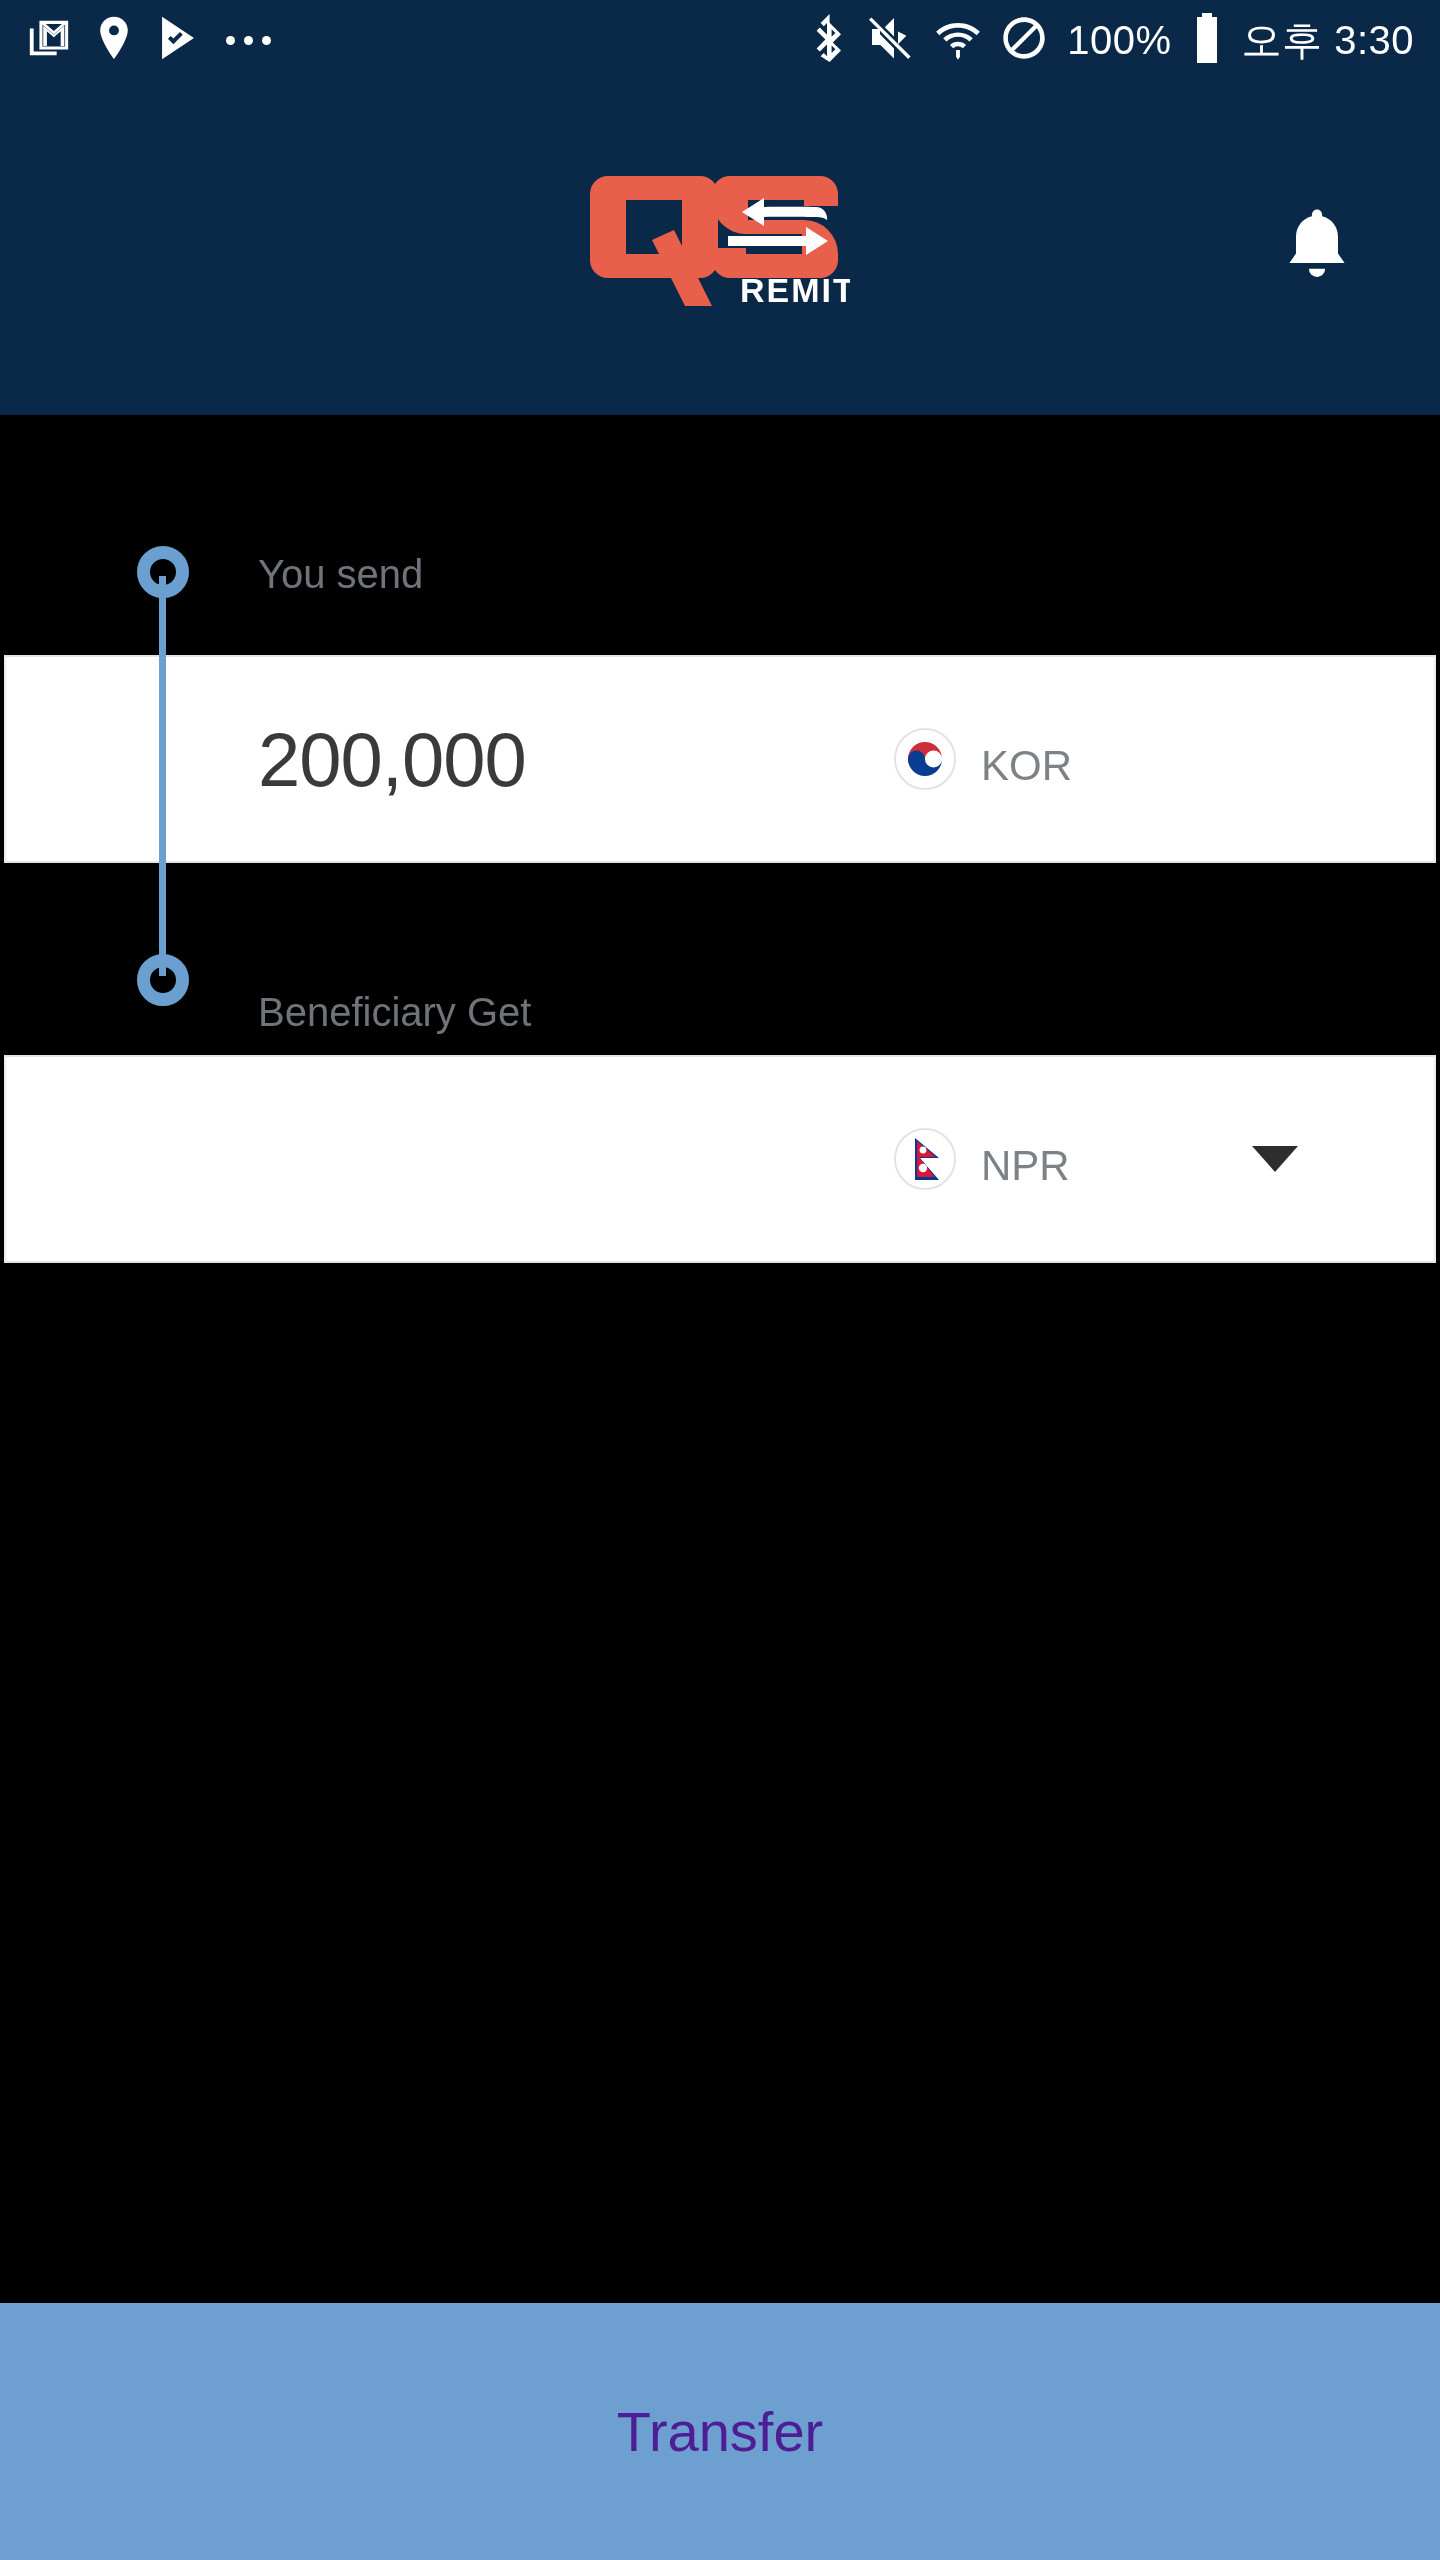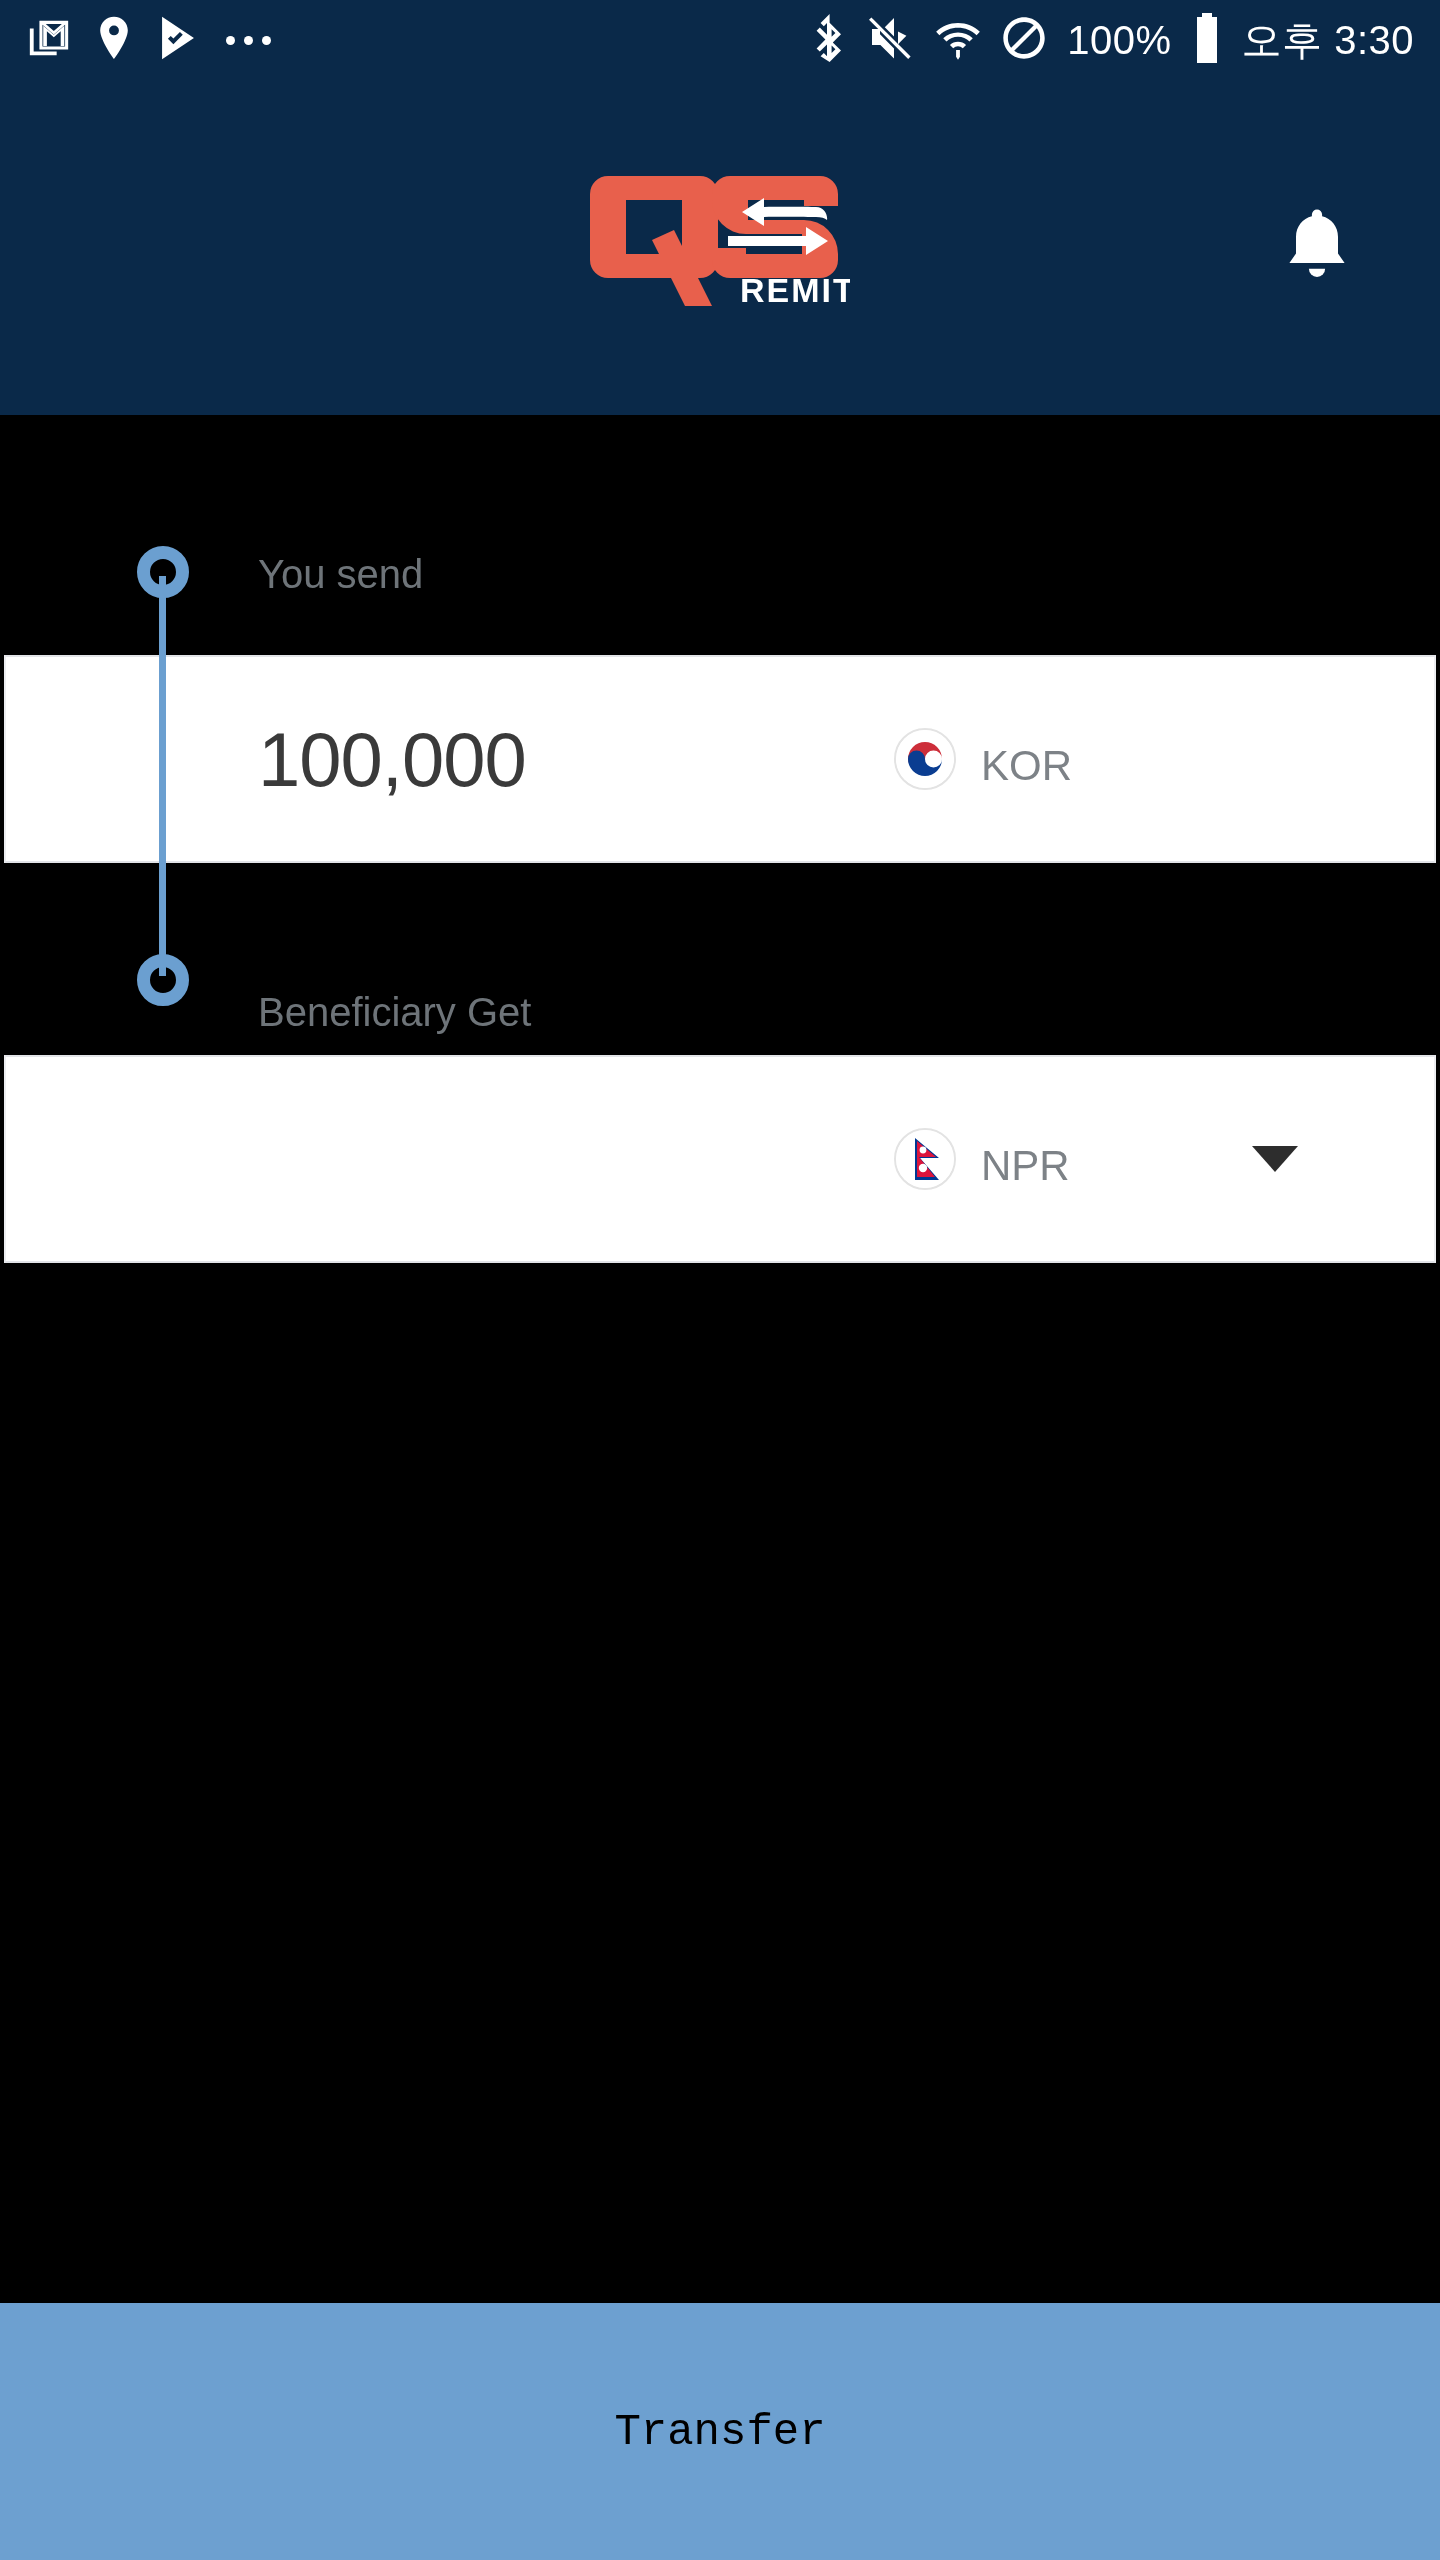--- a/index.html
+++ b/index.html
@@ -113,22 +113,22 @@
   }
 
   
   .transfer{
     position:absolute; left:0; bottom:0; width:1440px; height:257px;
     background:#6DA0D0;
     display:flex; align-items:center; justify-content:center;
     border:none; cursor:pointer;
   }
   .transfer span{
-    color:#000000; font-size:44px; font-weight:400;
-    font-family:Liberation Mono, monospace;
+    color:#4c1d95; font-size:56px; font-weight:400;
+    font-family:Liberation Sans, sans-serif;
   }
 </style>
 </head>
 <body>
 
 <div class="statusbar">
 
   <div class="sb-left">
     <span class="sb-ico">
       <svg width="46" height="46" viewBox="0 0 24 24">
@@ -232,21 +232,21 @@
 
   <div class="stepper">
     <div class="step-line"></div>
     <div class="ring r1"></div>
     <div class="ring r2"></div>
   </div>
 
   <div class="field-label lbl-send">You send</div>
 
   <div class="card card-send">
-    <div class="amount">100,000</div>
+    <div class="amount">200,000</div>
 
     <div class="curr-group curr-send">
       <span class="flag">
         <svg width="58" height="58" viewBox="0 0 58 58">
           <circle cx="29" cy="29" r="29" fill="#FFFFFF"></circle>
           <path fill="#CD2E3A" d="M12 29a17 17 0 0134 0 8.5 8.5 0 00-17 0 8.5 8.5 0 01-17 0z"></path>
           <path fill="#0A3D91" d="M46 29a17 17 0 01-34 0 8.5 8.5 0 0117 0 8.5 8.5 0 0017 0z"></path>
         </svg>
       </span>
       <span class="curr-code">KOR</span>

